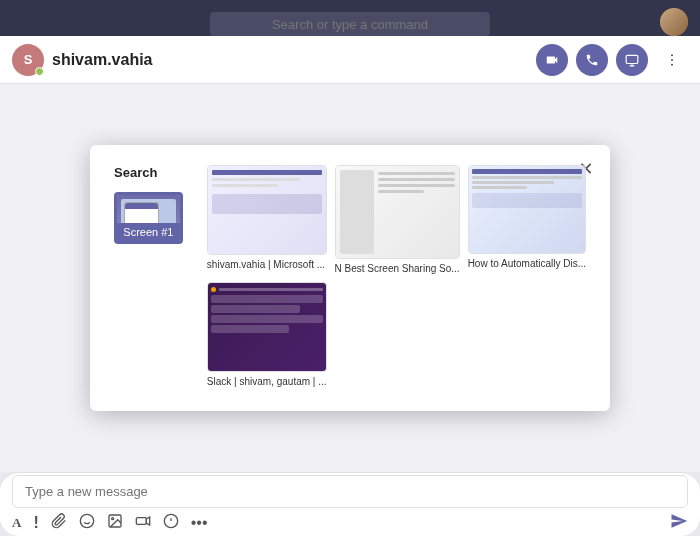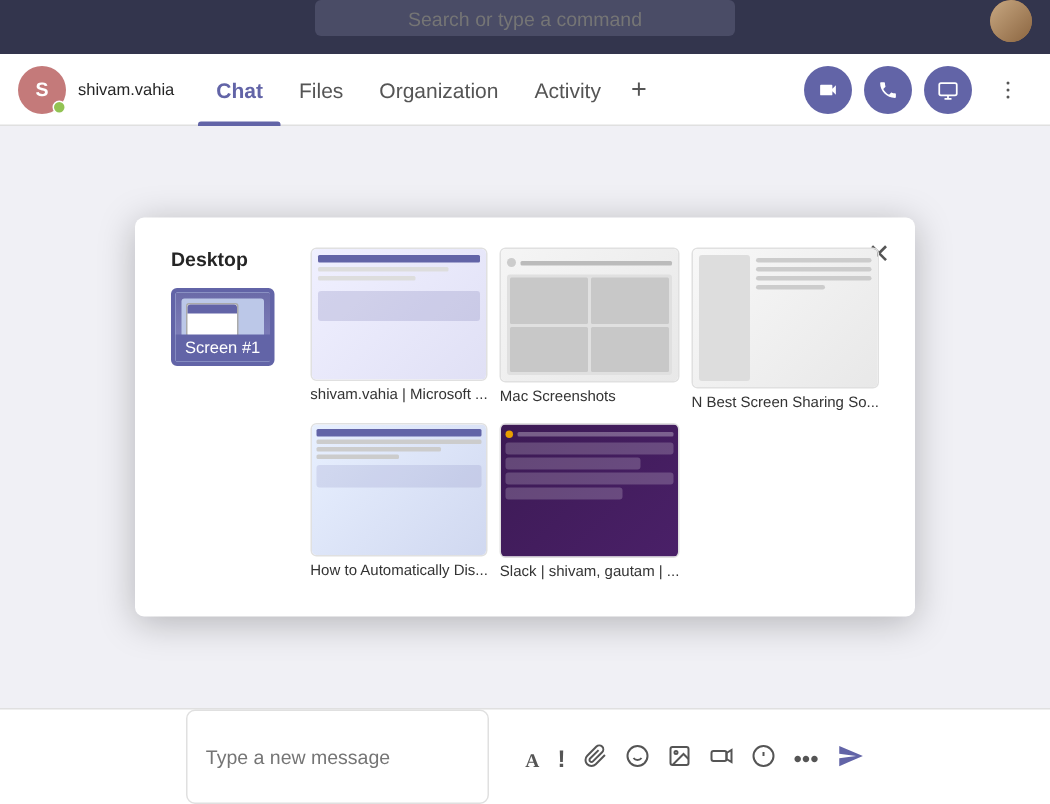--- a/index.html
+++ b/index.html
@@ -10,21 +10,21 @@
       height: 536px;
       overflow: hidden;
       position: relative;
     }
 
     
     .top-bar {
       background: #33354d;
       height: 36px;
       display: flex;
-      align-items: flex-start;
+      align-items: flex-end;
       justify-content: center;
       position: relative;
     }
     .search-box {
       background: #4a4c66;
       border: none;
       border-radius: 4px;
       color: #ccc;
       font-size: 13px;
       width: 280px;
@@ -78,22 +78,22 @@
     }
     .nav-avatar-dot {
       position: absolute;
       bottom: 0; right: 0;
       width: 9px; height: 9px;
       background: #92c353;
       border-radius: 50%;
       border: 1px solid white;
     }
     .nav-title {
-      font-size: 11px;
-      font-weight: 400;
+      font-size: 16px;
+      font-weight: 700;
       color: #252525;
       margin-right: 16px;
     }
     .nav-tabs {
       display: flex;
       gap: 0;
       height: 48px;
       align-items: stretch;
     }
     .nav-tab {
@@ -314,21 +314,23 @@
       gap: 2px;
     }
     .wt-slack-row { height: 8px; background: rgba(255,255,255,0.2); border-radius: 2px; }
 
     
     .bottom-area {
       background: #ffffff;
       height: 64px;
       border-top: 1px solid #e0e0e0;
       display: flex;
-      justify-content: center;
+      flex-direction: column;
+      justify-content: center;
+      border-radius: 19px;
     }
     .message-input-area {
       margin: 0 12px;
       border: 1px solid #e0e0e0;
       border-radius: 6px;
       padding: 8px 12px;
       display: flex;
       align-items: center;
     }
     .message-input {
@@ -368,27 +370,20 @@
     <div class="avatar-top-img"></div>
   </div>
 </div>
 
 <div class="nav-bar">
   <div class="nav-avatar">
     <span>S</span>
     <div class="nav-avatar-dot"></div>
   </div>
   <span class="nav-title">shivam.vahia</span>
-  <div class="nav-tabs">
-    <button class="nav-tab active">Chat</button>
-    <button class="nav-tab">Files</button>
-    <button class="nav-tab">Organization</button>
-    <button class="nav-tab">Activity</button>
-    <button class="nav-add">+</button>
-  </div>
   <div class="nav-actions">
     <button class="nav-action-btn btn-video">
       <svg width="14" height="14" viewBox="0 0 24 24" fill="white">
           <path d="M17 10.5V7a1 1 0 0 0-1-1H4a1 1 0 0 0-1 1v10a1 1 0 0 0 1 1h12a1 1 0 0 0 1-1v-3.5l4 4v-11l-4 4z"></path>
         </svg>
     </button>
     <button class="nav-action-btn btn-audio">
       <svg width="14" height="14" viewBox="0 0 24 24" fill="white">
           <path d="M6.6 10.8c1.4 2.8 3.8 5.1 6.6 6.6l2.2-2.2c.3-.3.7-.4 1-.2 1.1.4 2.3.6 3.6.6.6 0 1 .4 1 1V20c0 .6-.4 1-1 1-9.4 0-17-7.6-17-17 0-.6.4-1 1-1h3.5c.6 0 1 .4 1 1 0 1.3.2 2.5.6 3.6.1.3 0 .7-.2 1L6.6 10.8z"></path>
         </svg>
@@ -410,21 +405,21 @@
 </div>
 
 <div class="main-area">
 
   <div class="share-modal">
     <button class="modal-close">✕</button>
 
     <div class="modal-sections">
 
       <div class="modal-section" style="max-width: 130px;">
-        <div class="modal-section-title">Desktop</div>
+        <div class="modal-section-title">Search</div>
         <div class="desktop-grid">
           <div style="display:flex;flex-direction:column;gap:0;">
             <div class="screen-thumb">
               <div class="desktop-sim">
                 <div class="desktop-sim-inner">
                   <div class="desktop-sim-window">
                     <div class="desktop-sim-window-bar"></div>
                   </div>
                 </div>
               </div>
@@ -444,37 +439,20 @@
                   <div style="height:5px;background:#6264a7;border-radius:1px;"></div>
                   <div style="height:3px;background:#ddd;border-radius:1px;width:80%;"></div>
                   <div style="height:3px;background:#ddd;border-radius:1px;width:60%;"></div>
                   <div style="height:20px;background:rgba(98,100,167,0.2);border-radius:2px;margin-top:4px;"></div>
                 </div>
               </div>
             </div>
             <div class="thumb-label">shivam.vahia | Microsoft ...</div>
           </div>
 
-          <div class="window-item">
-            <div class="window-thumb">
-              <div class="wt-mac">
-                <div style="display:flex;gap:3px;align-items:center;padding:2px 0;">
-                  <div style="width:6px;height:6px;background:#ccc;border-radius:50%;"></div>
-                  <div style="flex:1;height:3px;background:#bbb;border-radius:1px;"></div>
-                </div>
-                <div style="flex:1;background:#e0e0e0;border-radius:2px;display:grid;grid-template-columns:1fr 1fr;grid-template-rows:1fr 1fr;gap:2px;padding:2px;">
-                  <div style="background:#c8c8c8;border-radius:1px;"></div>
-                  <div style="background:#c8c8c8;border-radius:1px;"></div>
-                  <div style="background:#c8c8c8;border-radius:1px;"></div>
-                  <div style="background:#c8c8c8;border-radius:1px;"></div>
-                </div>
-              </div>
-            </div>
-            <div class="thumb-label">Mac Screenshots</div>
-          </div>
 
           <div class="window-item">
             <div class="window-thumb">
               <div class="wt-nbest">
                 <div class="wt-nbest-left"></div>
                 <div class="wt-nbest-right">
                   <div class="wt-nbest-line"></div>
                   <div class="wt-nbest-line"></div>
                   <div class="wt-nbest-line"></div>
                   <div class="wt-nbest-line" style="width:60%;"></div>

